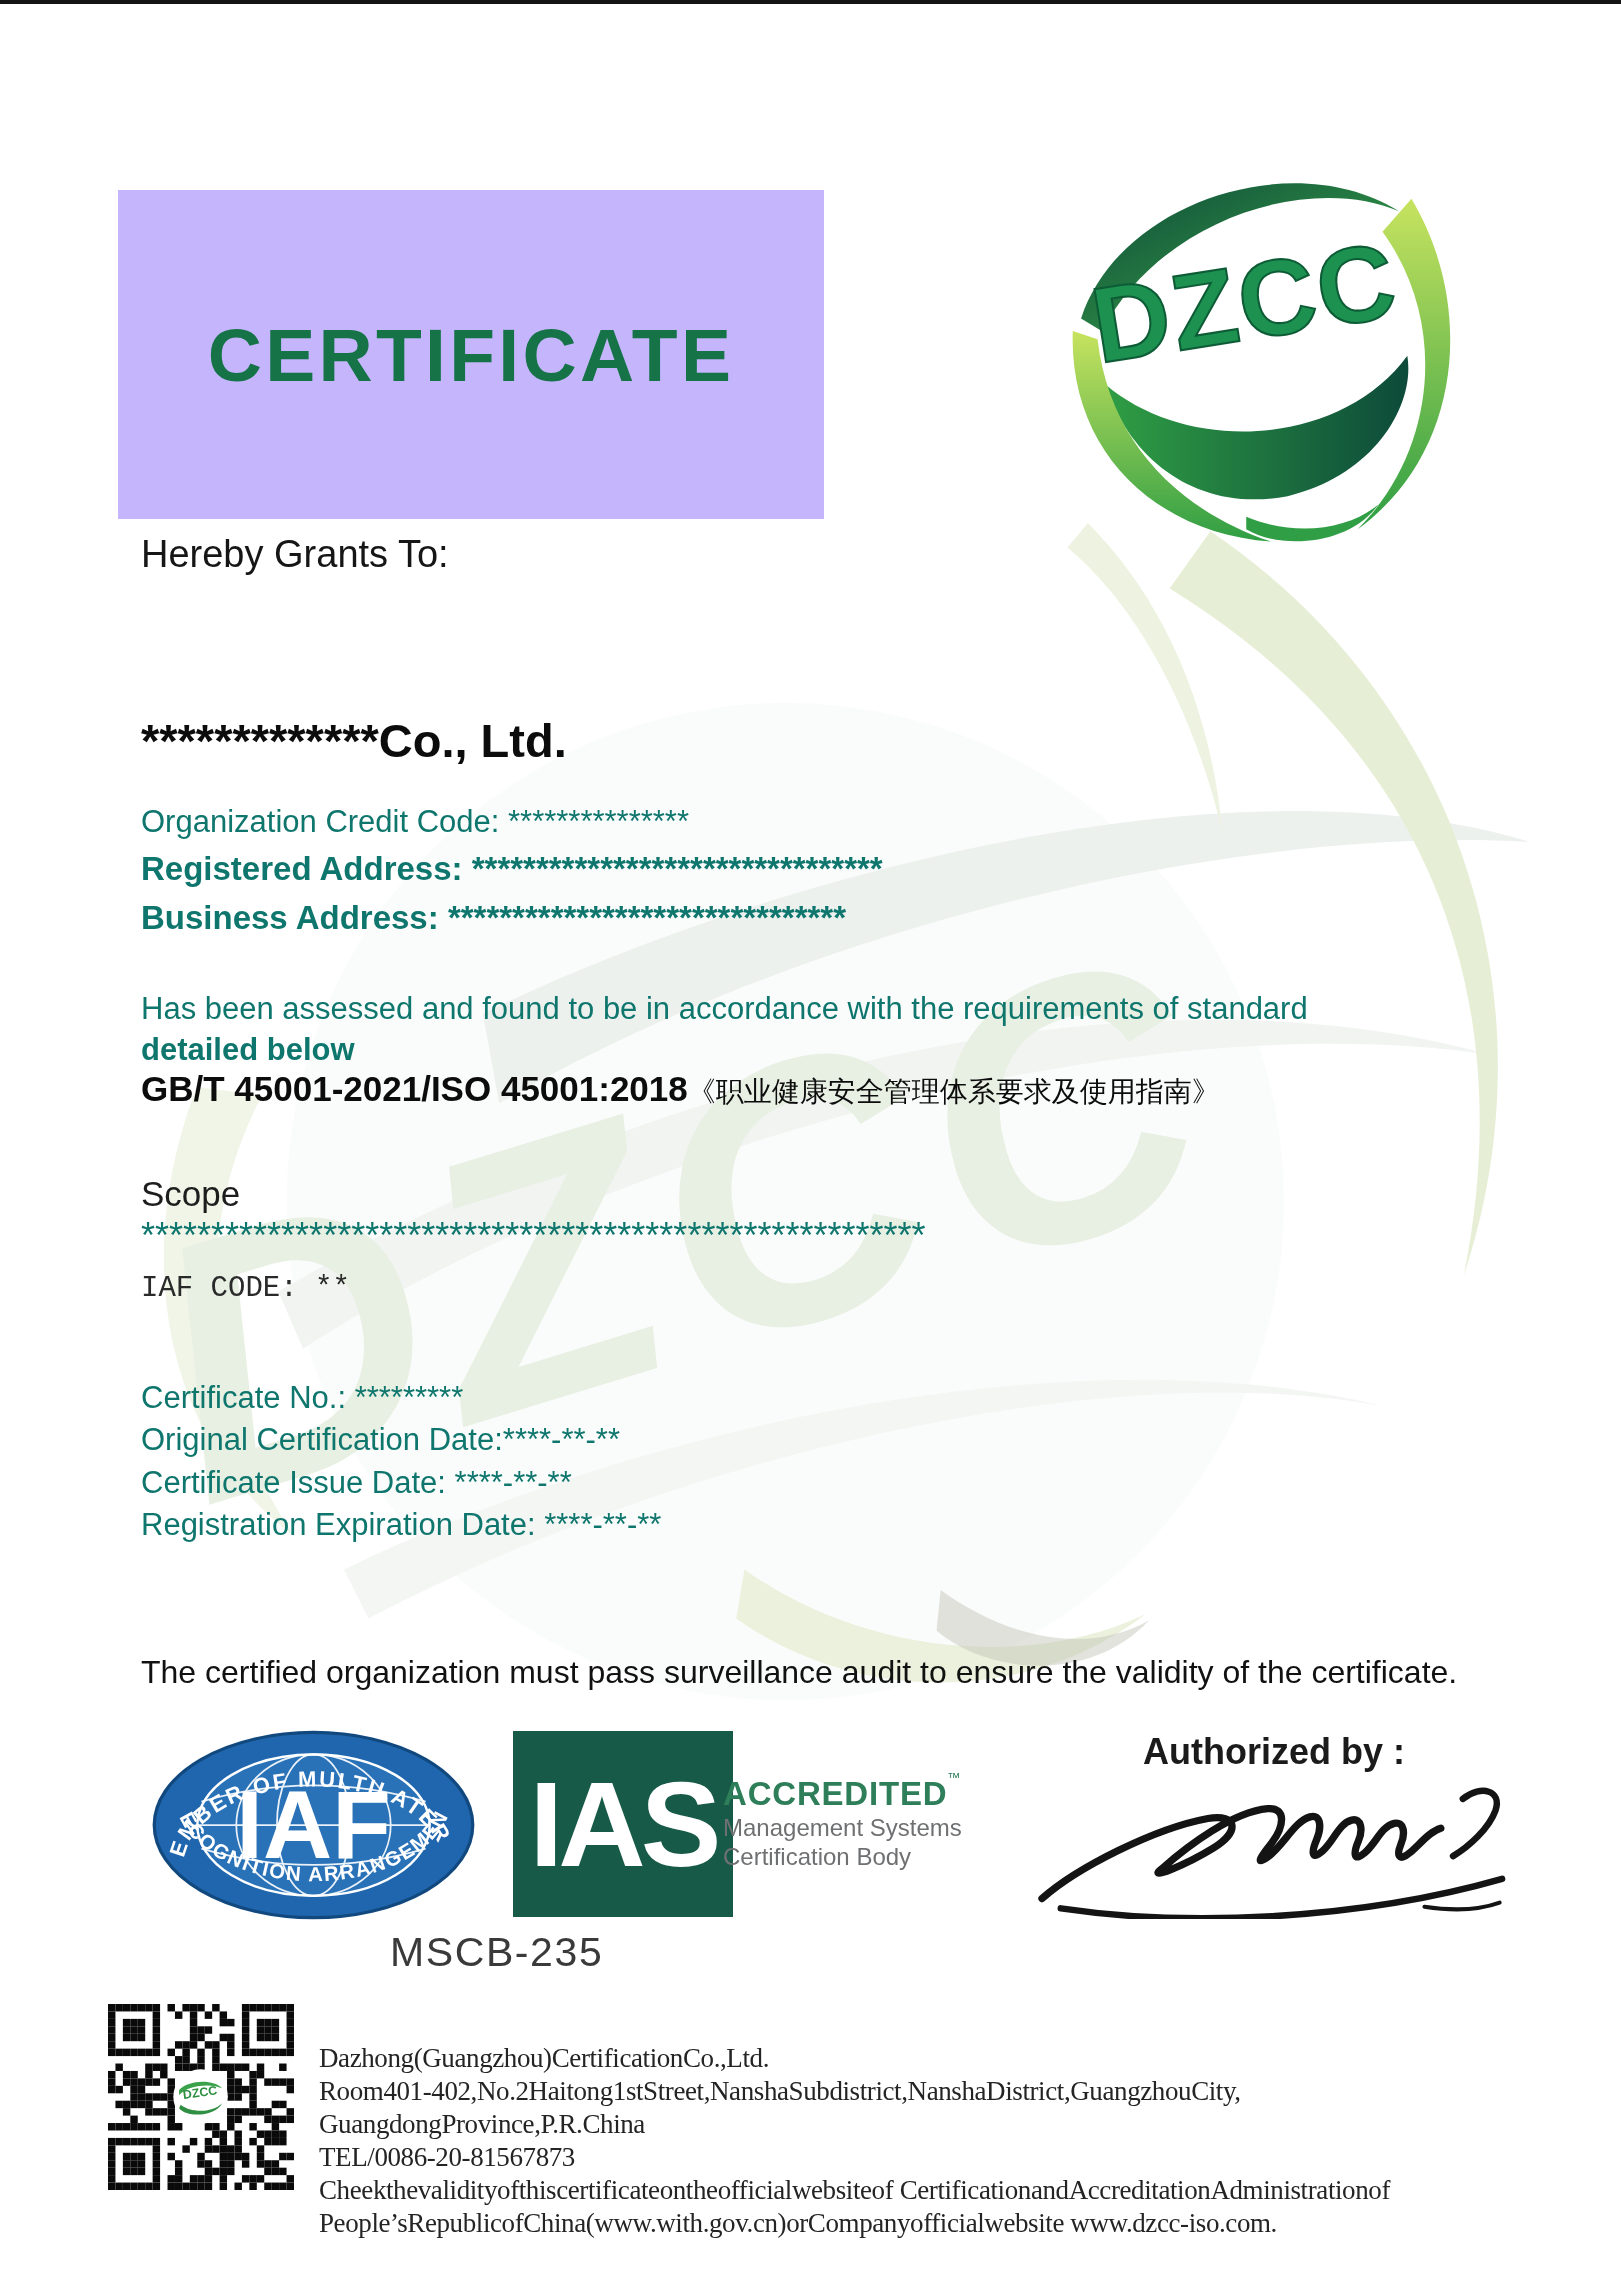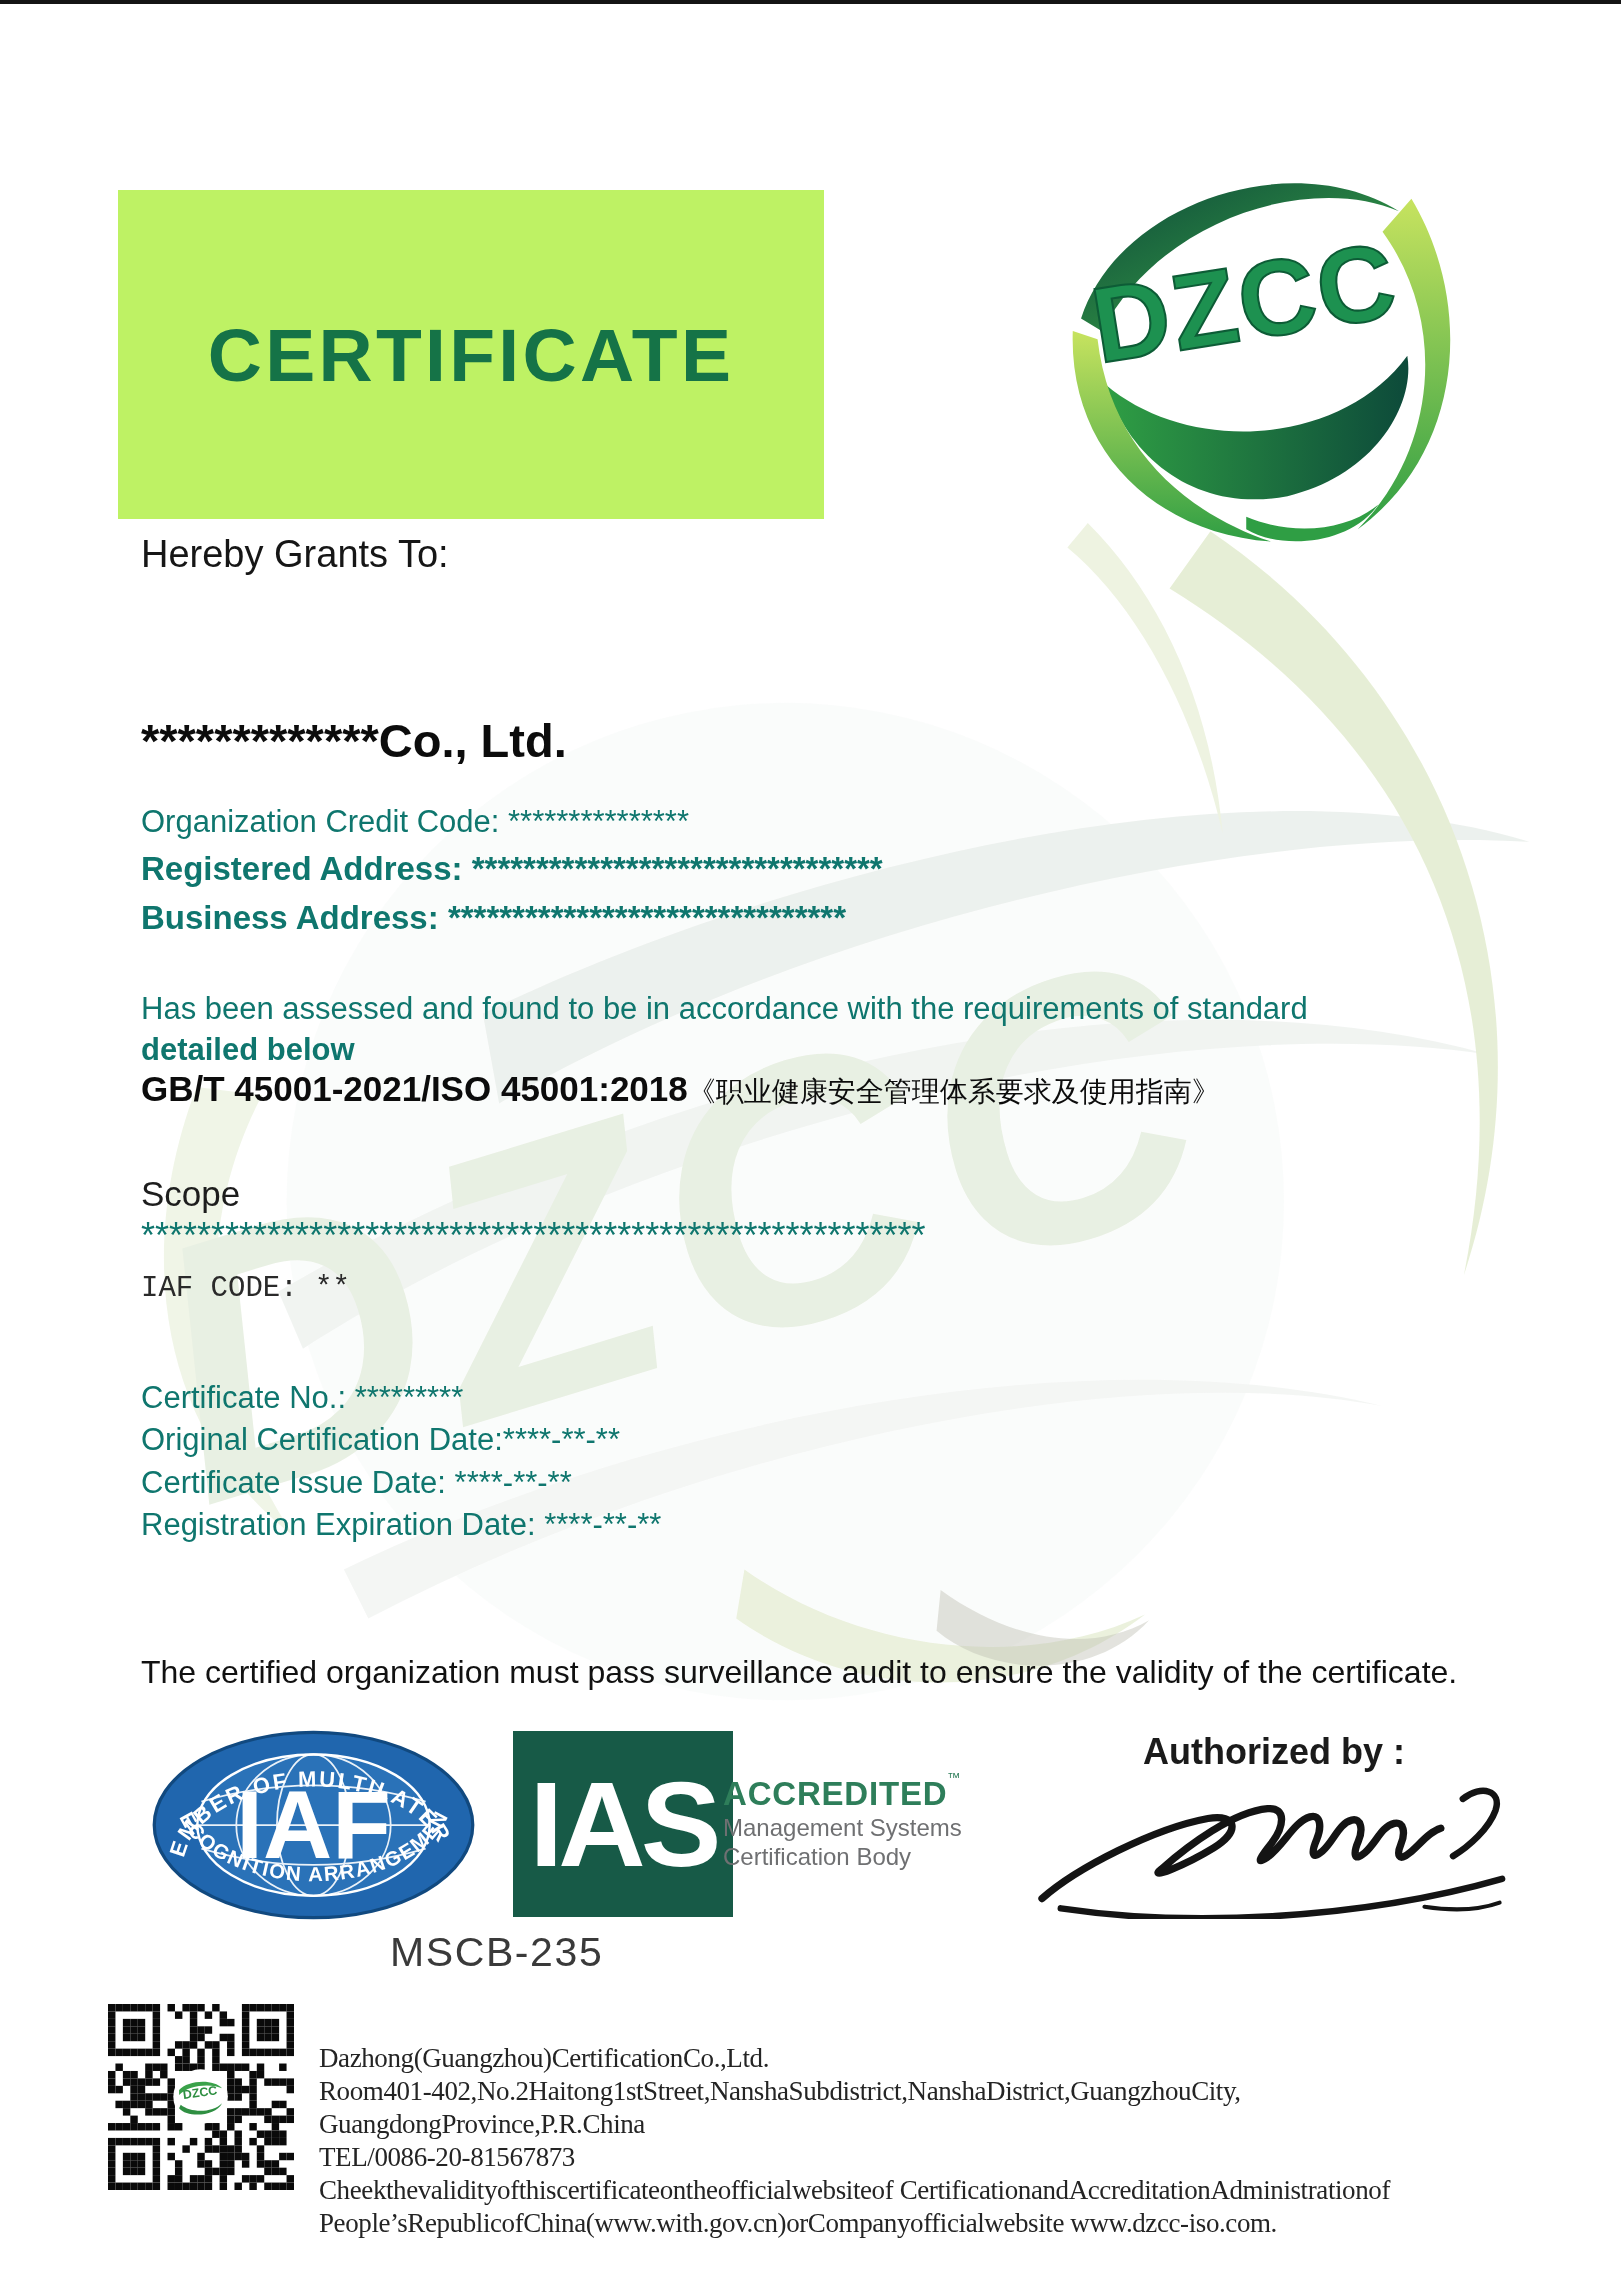--- a/index.html
+++ b/index.html
@@ -1,21 +1,21 @@
 <!DOCTYPE html>
 <html style="font-size:13px"><head>
 <meta charset="utf-8">
 <style>
   html,body{margin:0;padding:0;background:#fff;}
   .page{position:relative;width:1622px;height:2295px;background:#ffffff;overflow:hidden;
         font-family:"Liberation Sans",sans-serif;color:#1d1d1d;}
   .abs{position:absolute;}
   .top-rule{left:0;top:0;width:1622px;height:4.1px;background:#141414;}
   .wm{left:74px;top:482px;width:1488px;height:1292px;pointer-events:none;}
-  .title-box{left:118px;top:190px;width:706px;height:329px;background:#bef264;
+  .title-box{left:118px;top:190px;width:706px;height:329px;background:#c4b5fd;
              display:flex;align-items:center;justify-content:center;}
   .title-box span{font-size:75px;font-weight:bold;letter-spacing:3.3px;color:#157347;}
   .hereby{left:141px;top:533px;font-size:38px;color:#161616;}
   .company{left:141px;top:713px;font-size:47px;font-weight:bold;color:#0c0c0c;}
   .line{white-space:nowrap;color:#0f766e;}
   .credit{left:141px;top:804px;font-size:31px;}
   .regaddr{left:141px;top:850px;font-size:33px;font-weight:bold;}
   .busaddr{left:141px;top:899px;font-size:33px;font-weight:bold;}
   .assess1{left:141px;top:991px;font-size:31px;}
   .assess2{left:141px;top:1032px;font-size:31px;font-weight:bold;}

